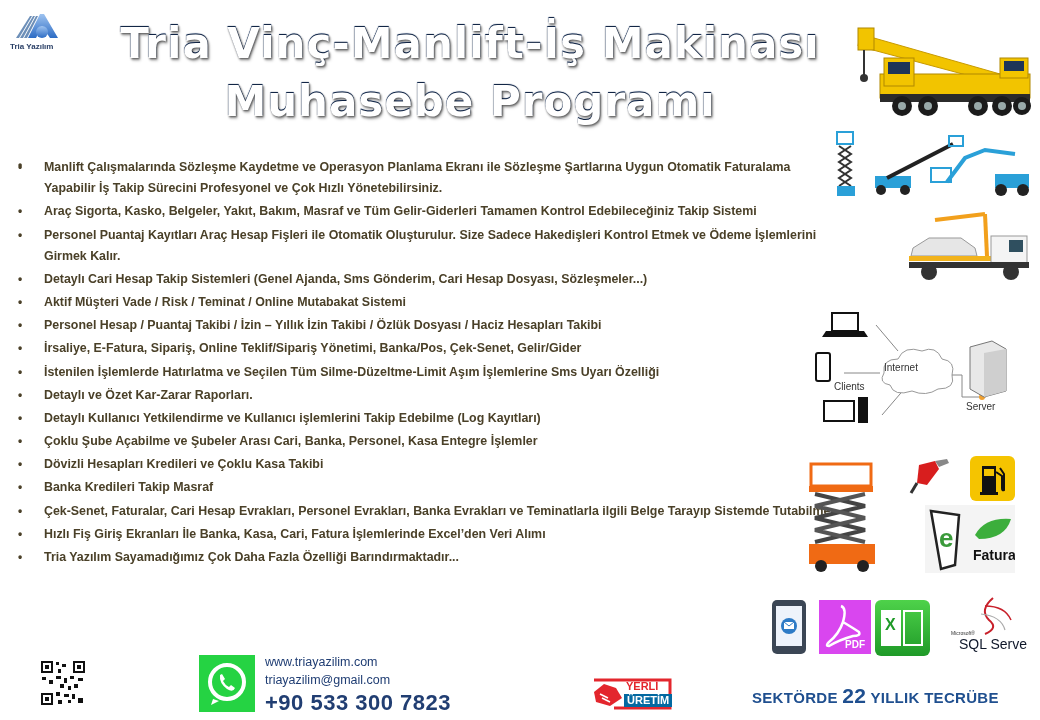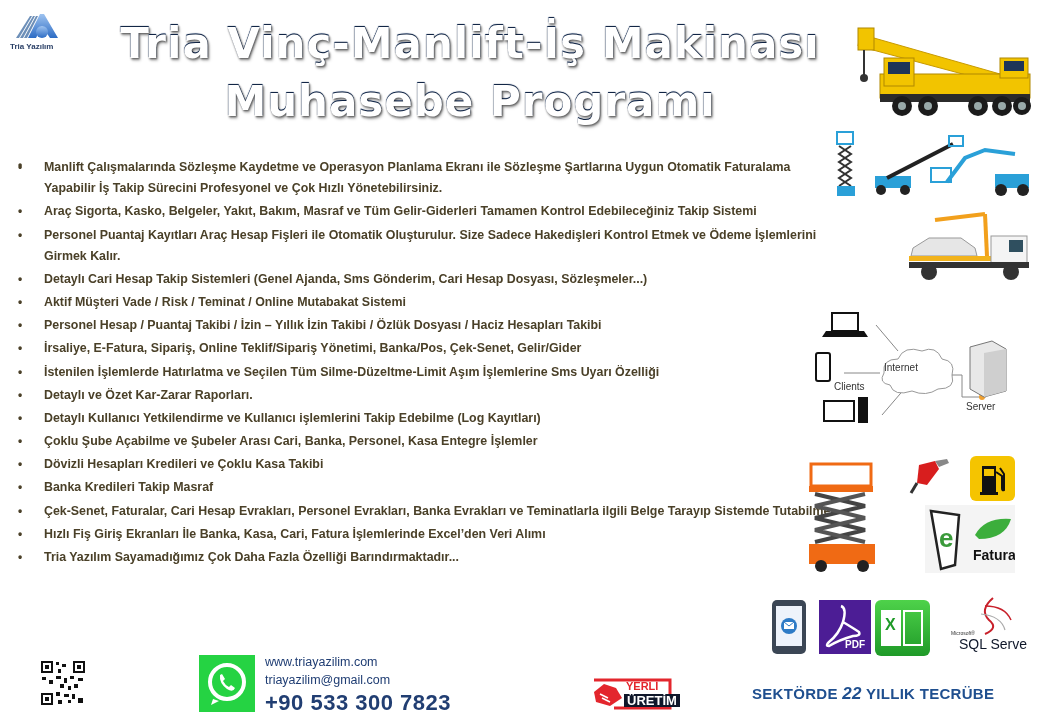--- a/index.html
+++ b/index.html
@@ -45,21 +45,21 @@
   .icon-sql { left: 945px; top: 596px; width: 82px; height: 58px; }
 
   
   .qr { position: absolute; left: 40px; top: 660px; width: 46px; height: 46px; }
   .wa { position: absolute; left: 199px; top: 655px; width: 56px; height: 57px; background: #25d343; }
   .contact { position: absolute; left: 265px; top: 653px; }
   .contact .web, .contact .mail { font-size: 12.5px; font-weight: normal; color: #1f3d73; line-height: 18px; }
   .contact .phone { font-size: 22px; font-weight: bold; color: #213e72; line-height: 26px; letter-spacing: 0.5px; margin-top: 1px; }
   .yerli { position: absolute; left: 592px; top: 678px; width: 80px; height: 44px; }
   .sektor { position: absolute; left: 752px; top: 684px; font-size: 15px; font-weight: bold; color: #1f4f8f; letter-spacing: 0.3px; white-space: nowrap; }
-  .sektor .num { font-size: 17px; font-style: italic; }
+  .sektor .num { font-size: 21px; }
 </style>
 </head>
 <body>
 
 <div class="logo">
   <svg class="logo-mark" viewBox="0 0 46 30">
     <defs>
       <linearGradient id="lg1" x1="0" y1="0" x2="0" y2="1">
         <stop offset="0" stop-color="#9ec3f0"></stop>
           <stop offset="1" stop-color="#2d6cc4"></stop>
@@ -223,21 +223,21 @@
 </div>
 
 <div class="img-box icon-sms" style="background:#3b4655;border-radius:5px;">
   <div style="position:absolute;left:4px;top:6px;width:26px;height:40px;background:#eef3fb;"></div>
   <svg width="34" height="54" viewBox="0 0 34 54" style="position:absolute;left:0;top:0;">
     <circle cx="17" cy="26" r="8" fill="#2e7bc6"></circle>
     <rect x="12" y="22" width="10" height="7" fill="#fff"></rect>
     <path d="M12 22 L17 26 L22 22" stroke="#2e7bc6" fill="none"></path>
   </svg>
 </div>
-<div class="img-box icon-pdf" style="background:#4c1d95;">
+<div class="img-box icon-pdf" style="background:#d946ef;">
   <svg width="52" height="54" viewBox="0 0 52 54" style="position:absolute;left:0;top:0;">
     <path d="M22 6 Q28 8 24 22 Q20 34 10 42 Q6 46 10 46 Q20 40 34 36 Q42 36 40 32 Q34 28 24 22" stroke="#fff" stroke-width="2.5" fill="none"></path>
   </svg>
   <span style="position:absolute;right:6px;bottom:4px;font-size:10px;font-weight:bold;color:#fff;">PDF</span>
 </div>
 <div class="img-box icon-excel" style="background:linear-gradient(#4ed24a,#1f9a28);border-radius:6px;">
   <div style="position:absolute;left:6px;top:10px;width:20px;height:36px;background:#fff;"></div>
   <div style="position:absolute;left:28px;top:10px;width:20px;height:36px;border:2px solid #fff;"></div>
   <span style="position:absolute;left:10px;top:16px;font-size:16px;font-weight:bold;color:#1f9a28;">X</span>
 </div>
@@ -302,18 +302,18 @@
   <div class="phone">+90 533 300 7823</div>
 </div>
 
 <div class="yerli">
   <svg width="80" height="32" viewBox="0 0 80 32" style="position:absolute;left:0;top:0;">
     <path d="M2 2 L78 2 L78 30 L22 30" stroke="#e3262d" stroke-width="3" fill="none"></path>
     <path d="M2 14 L12 6 L24 10 L30 20 L18 28 L4 24 Z" fill="#e3262d"></path>
     <path d="M8 16 L16 20 M10 20 L18 24" stroke="#fff" stroke-width="1.5"></path>
   </svg>
   <div style="position:absolute;left:34px;top:2px;font-size:11px;font-weight:bold;color:#e3262d;line-height:13px;">YERLİ</div>
-  <div style="position:absolute;left:32px;top:16px;font-size:13px;font-weight:bold;color:#fff;background:#0f172a;line-height:13px;padding:0 3px;">ÜRETİM</div>
+  <div style="position:absolute;left:32px;top:16px;font-size:11px;font-weight:bold;color:#fff;background:#0369a1;line-height:13px;padding:0 3px;">ÜRETİM</div>
 </div>
 
 <div class="sektor">
   <span>SEKTÖRDE </span><span class="num">22</span><span> YILLIK TECRÜBE</span>
 </div>
 
 </body></html>

